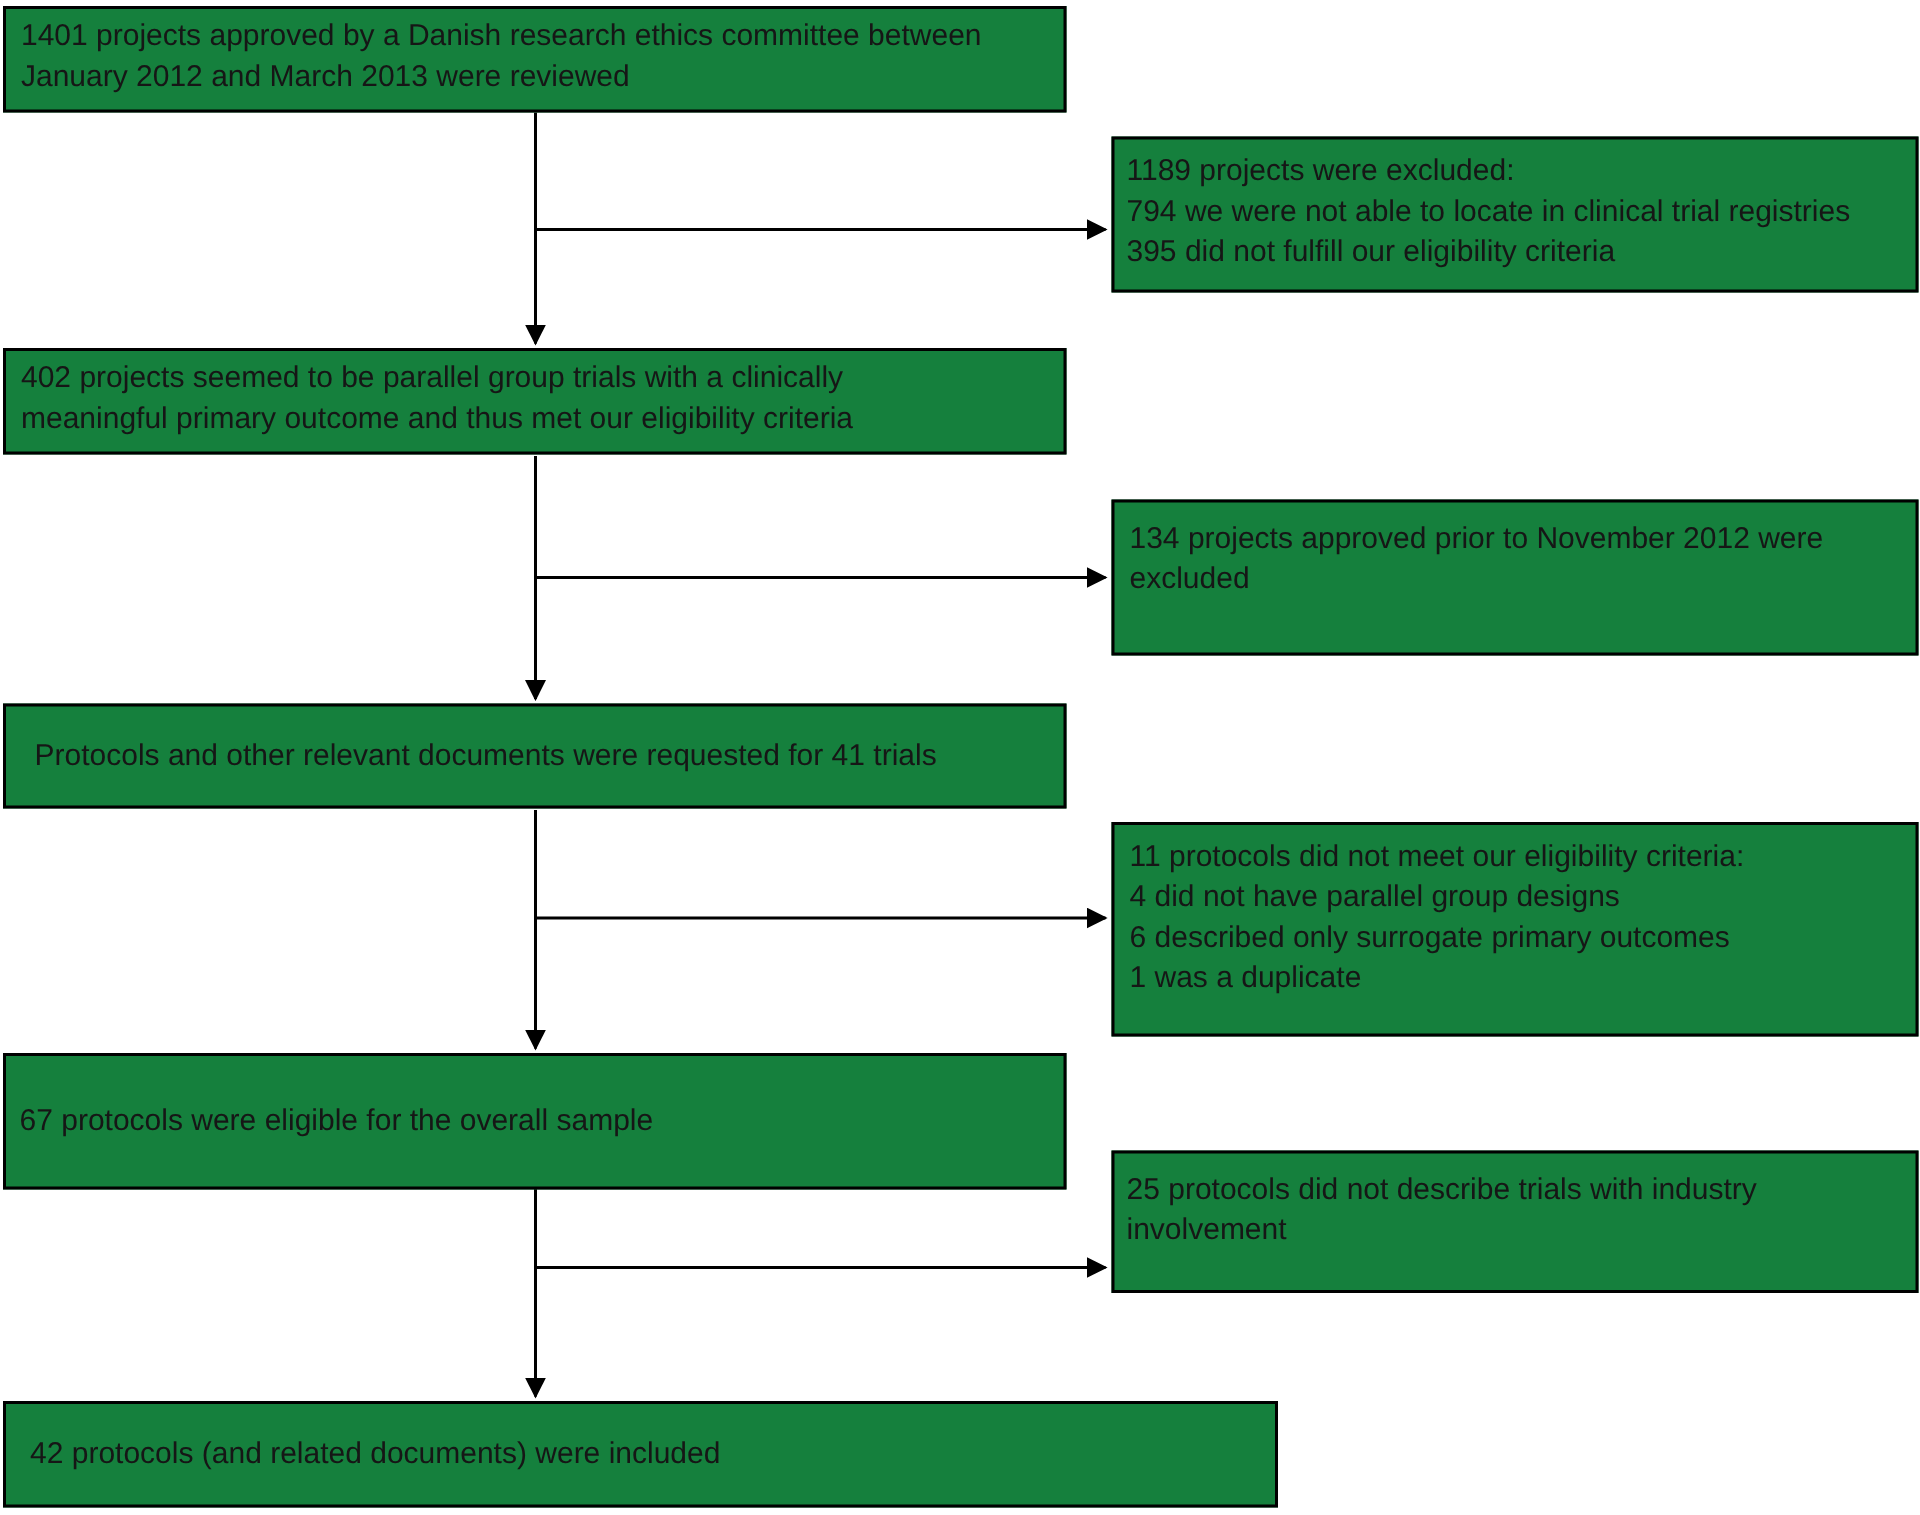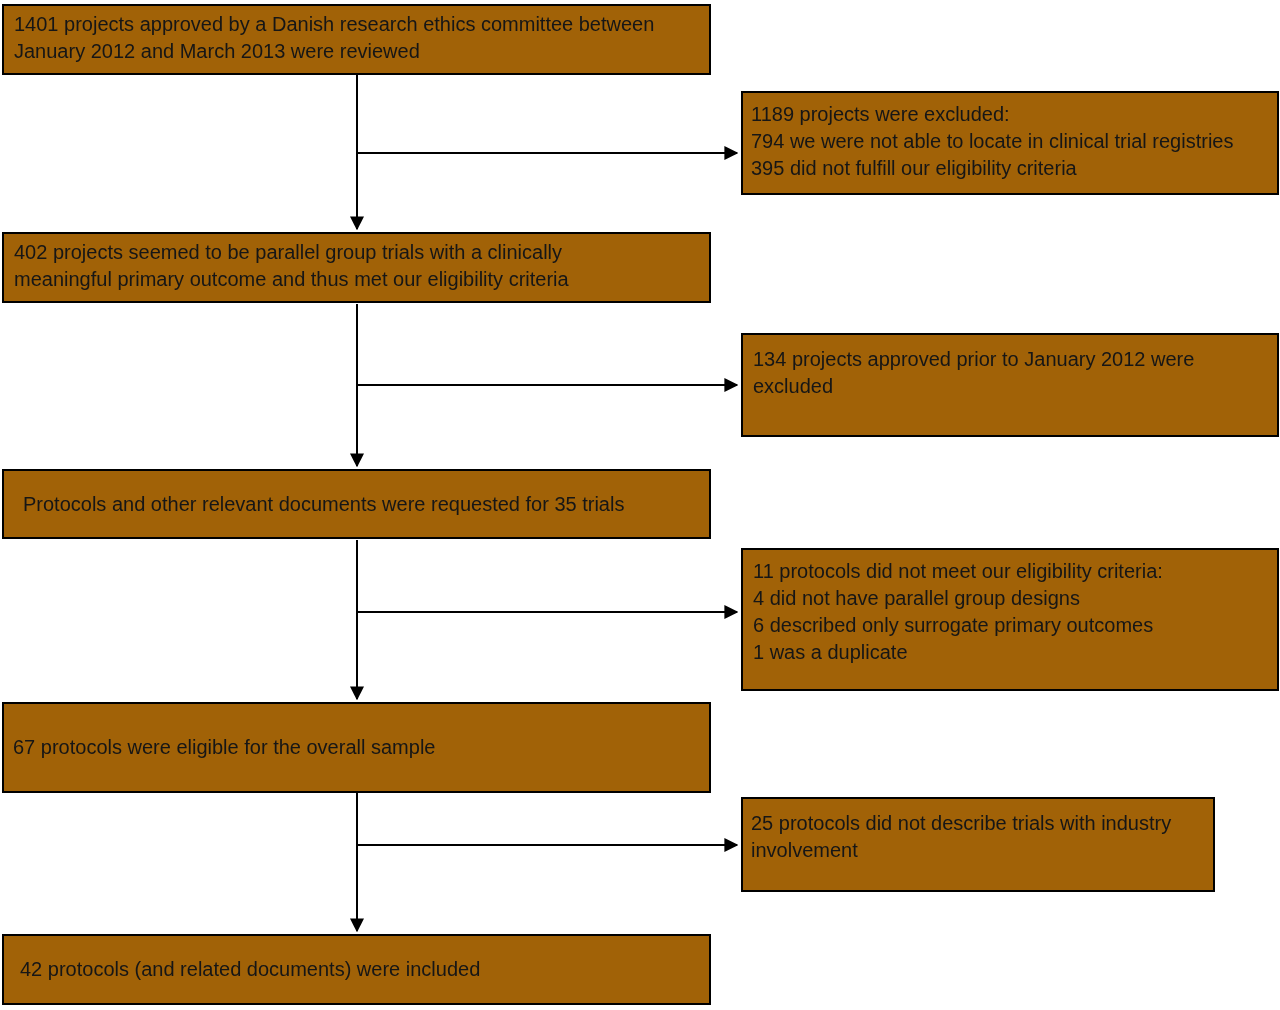--- a/index.html
+++ b/index.html
@@ -12,39 +12,39 @@
     width: 1280px;
     height: 1010px;
     background: #ffffff;
     font-family: "Liberation Sans", "DejaVu Sans", sans-serif;
     color: #161616;
   }
   .box {
     position: absolute;
     box-sizing: border-box;
     border: 2px solid #000000;
-    background: #a16207;
+    background: #15803d;
     font-size: 20px;
     line-height: 27px;
     white-space: pre-line;
     display: flex;
     align-items: flex-start;
   }
   .box.v-center { align-items: center; }
   
   .b-main1 { left: 2px;  top: 4px;   width: 709px; height: 71px;  padding: 5px 10px; }
   .b-main2 { left: 2px;  top: 232px; width: 709px; height: 71px;  padding: 5px 10px; }
   .b-main3 { left: 2px;  top: 469px; width: 709px; height: 70px;  padding-left: 19px; padding-right: 10px; }
   .b-main4 { left: 2px;  top: 702px; width: 709px; height: 91px;  padding-left: 9px;  padding-right: 10px; }
-  .b-main5 { left: 2px;  top: 934px; width: 709px; height: 71px;  padding-left: 16px; padding-right: 10px; }
+  .b-main5 { left: 2px;  top: 934px; width: 850px; height: 71px;  padding-left: 16px; padding-right: 10px; }
   
   .b-side1 { left: 741px; top: 91px; width: 538px; height: 104px; padding: 8px 8px;  }
   .b-side2 { left: 741px; top: 333px; width: 538px; height: 104px; padding: 11px 10px; }
   .b-side3 { left: 741px; top: 548px; width: 538px; height: 143px; padding: 8px 10px; }
-  .b-side4 { left: 741px; top: 797px; width: 474px; height: 95px;  padding: 11px 8px; }
+  .b-side4 { left: 741px; top: 767px; width: 538px; height: 95px;  padding: 11px 8px; }
   .arrows {
     position: absolute;
     left: 0; top: 0;
     width: 1280px;
     height: 1010px;
     pointer-events: none;
   }
 </style>
 </head>
 <body>
@@ -72,24 +72,24 @@
   <div class="box b-main1">1401 projects approved by a Danish research ethics committee between
 January 2012 and March 2013 were reviewed</div>
 
   <div class="box b-side1">1189 projects were excluded:
 794 we were not able to locate in clinical trial registries
 395 did not fulfill our eligibility criteria</div>
 
   <div class="box b-main2">402 projects seemed to be parallel group trials with a clinically
 meaningful primary outcome and thus met our eligibility criteria</div>
 
-  <div class="box b-side2">134 projects approved prior to January 2012 were
+  <div class="box b-side2">134 projects approved prior to November 2012 were
 excluded</div>
 
-  <div class="box b-main3 v-center">Protocols and other relevant documents were requested for 35 trials</div>
+  <div class="box b-main3 v-center">Protocols and other relevant documents were requested for 41 trials</div>
 
   <div class="box b-side3">11 protocols did not meet our eligibility criteria:
 4 did not have parallel group designs
 6 described only surrogate primary outcomes
 1 was a duplicate</div>
 
   <div class="box b-main4 v-center">67 protocols were eligible for the overall sample</div>
 
   <div class="box b-side4">25 protocols did not describe trials with industry
 involvement</div>

